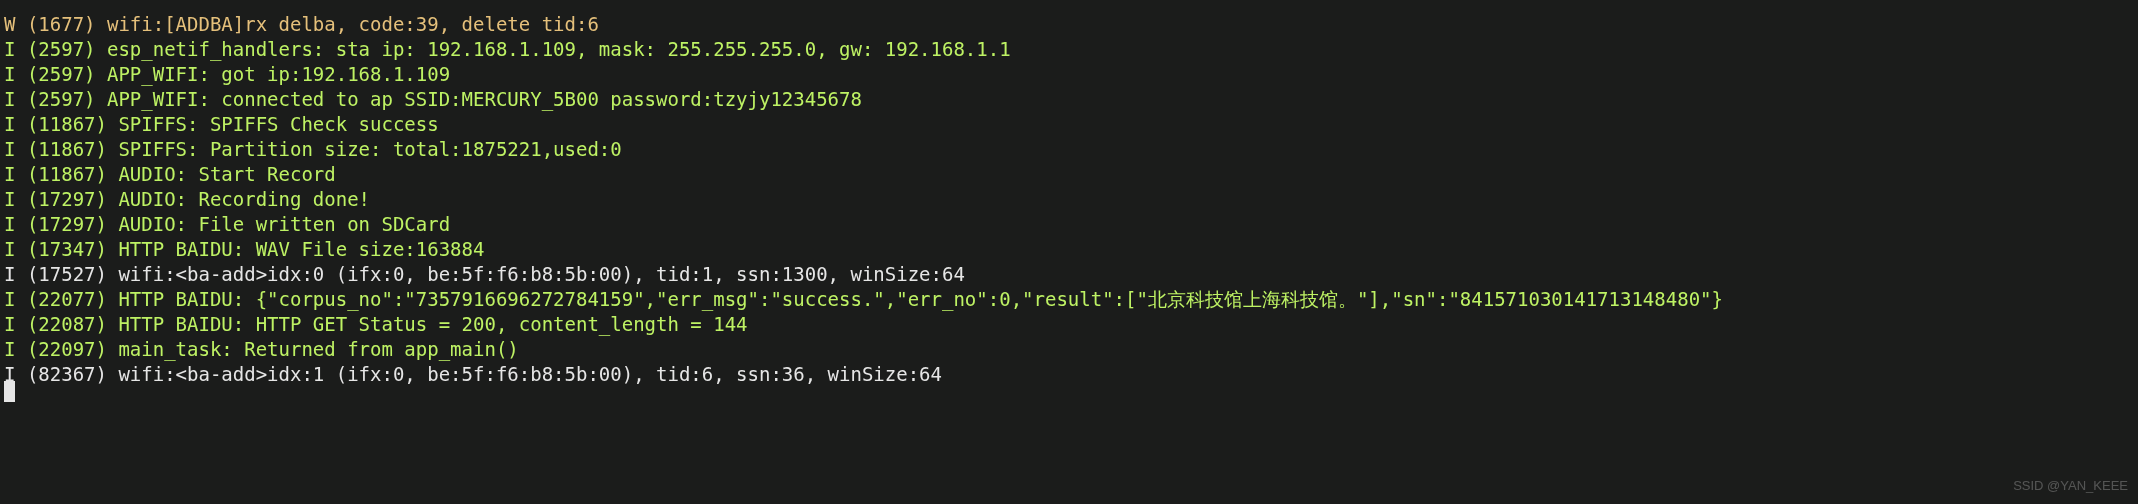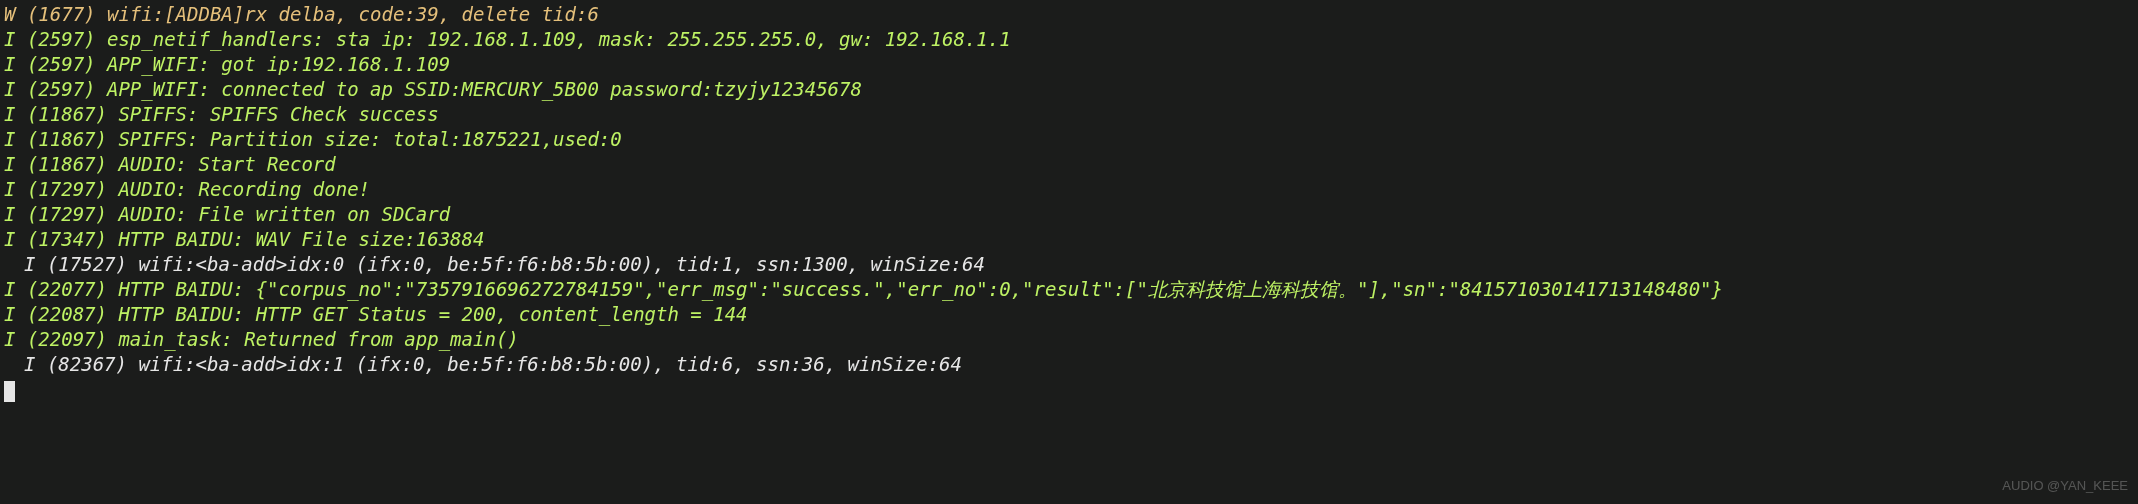--- a/index.html
+++ b/index.html
@@ -9,31 +9,30 @@
     height: 504px;
     background: #1b1c1b;
     font-family: "Menlo", "Consolas", "DejaVu Sans Mono", monospace;
     font-size: 19px;
     line-height: 25px;
     color: #e6e6e6;
     overflow: hidden;
     position: relative;
   }
   .log-area {
-    padding: 2px 4px;
+    padding: 12px 4px;
     white-space: pre-wrap;
     word-break: break-all;
-    font-style: italic;
   }
   .line {
     display: block;
   }
   .green { color: #bef264; }
   .yellow { color: #e5c07b; }
-  .white { color: #e6e6e6; margin-left: 20px; }
+  .white { color: #e6e6e6; }
   .cursor {
     display: inline-block;
     width: 11px;
     height: 21px;
     background: #e6e6e6;
     vertical-align: text-bottom;
     margin-top: 2px;
   }
   .watermark {
     position: absolute;
@@ -45,13 +44,13 @@
     pointer-events: none;
   }
 </style>
 </head>
 <body>
 
 <div class="log-area" id="log"><span class="line yellow">W (1677) wifi:[ADDBA]rx delba, code:39, delete tid:6</span><span class="line green">I (2597) esp_netif_handlers: sta ip: 192.168.1.109, mask: 255.255.255.0, gw: 192.168.1.1</span><span class="line green">I (2597) APP_WIFI: got ip:192.168.1.109</span><span class="line green">I (2597) APP_WIFI: connected to ap SSID:MERCURY_5B00 password:tzyjy12345678</span><span class="line green">I (11867) SPIFFS: SPIFFS Check success</span><span class="line green">I (11867) SPIFFS: Partition size: total:1875221,used:0</span><span class="line green">I (11867) AUDIO: Start Record</span><span class="line green">I (17297) AUDIO: Recording done!</span><span class="line green">I (17297) AUDIO: File written on SDCard</span><span class="line green">I (17347) HTTP BAIDU: WAV File size:163884</span><span class="line white">I (17527) wifi:&lt;ba-add&gt;idx:0 (ifx:0, be:5f:f6:b8:5b:00), tid:1, ssn:1300, winSize:64</span><span class="line green">I (22077) HTTP BAIDU: {"corpus_no":"7357916696272784159","err_msg":"success.","err_no":0,"result":["北京科技馆上海科技馆。"],"sn":"841571030141713148480"}</span><span class="line green"></span><span class="line green">I (22087) HTTP BAIDU: HTTP GET Status = 200, content_length = 144</span><span class="line green">I (22097) main_task: Returned from app_main()</span><span class="line white">I (82367) wifi:&lt;ba-add&gt;idx:1 (ifx:0, be:5f:f6:b8:5b:00), tid:6, ssn:36, winSize:64</span></div>
 
 <span class="cursor" style="position: absolute; left: 4px; top: 379px;"></span>
 
-<div class="watermark">AUDIO @YAN_KEEE</div>
+<div class="watermark">SSID @YAN_KEEE</div>
 
 </body></html>

